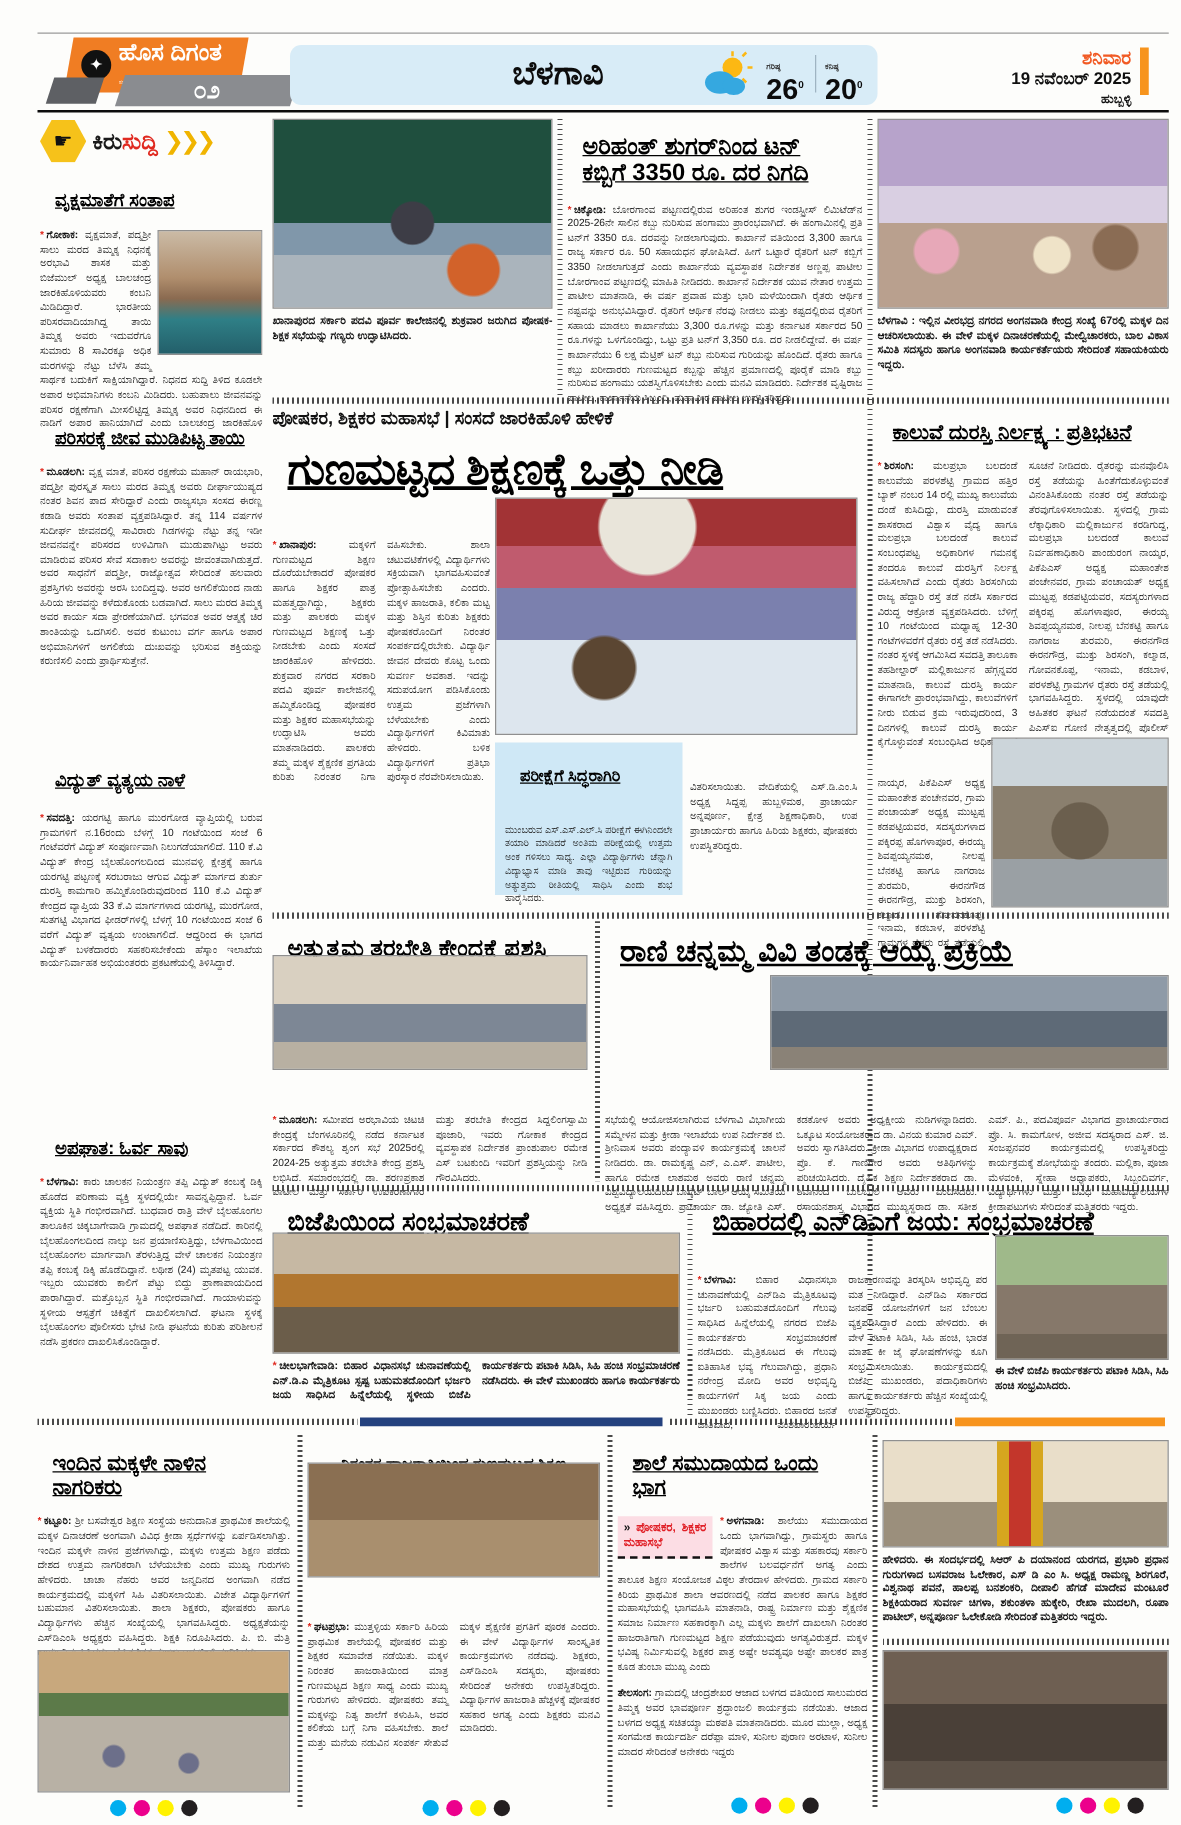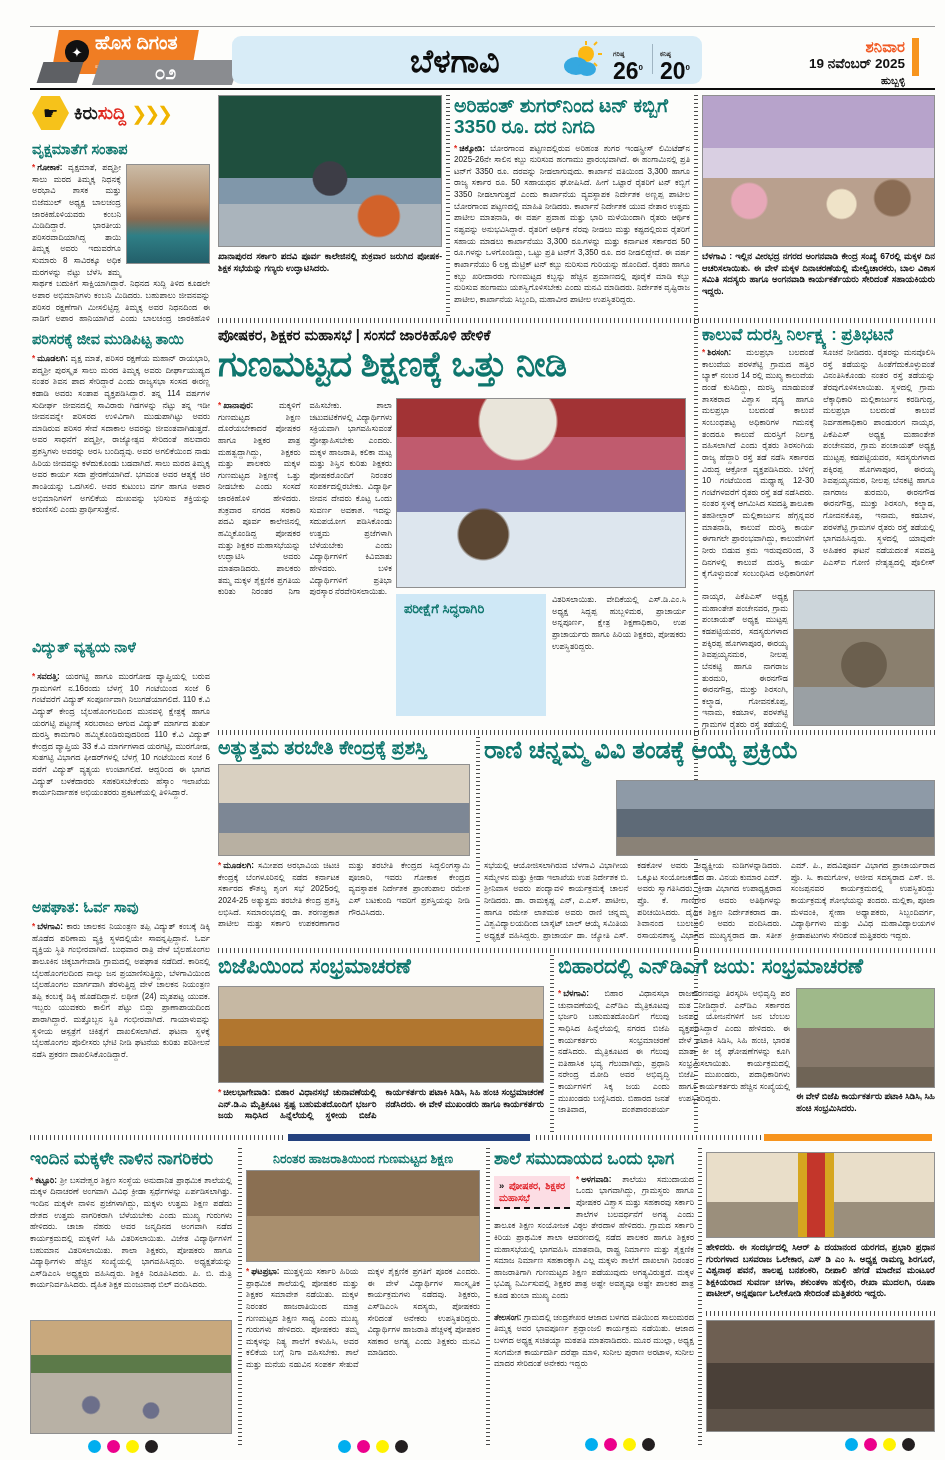--- a/index.html
+++ b/index.html
@@ -1,28 +1,28 @@
 <!DOCTYPE html>
 <html><head>
 <meta charset="utf-8">
 <style>
   html,body{margin:0;padding:0;background:#fff;}
   #page{position:relative;width:945px;height:1460px;background:#fdfdfb;overflow:hidden;
         font-family:"Liberation Sans","DejaVu Sans",sans-serif;color:#1a1a1a;}
   .abs{position:absolute;}
-  h1,h2,h3{margin:0;padding:0;color:#0f766e;}
+  h1,h2,h3{margin:12px;padding:0;color:#000000;text-decoration:underline;}
   .t14{font-size:14.5px;font-weight:900;line-height:1.1;}
   .t17{font-size:17px;font-weight:900;line-height:1.1;}
   .t19{font-size:19px;font-weight:900;line-height:1.12;}
   .t21{font-size:20.5px;font-weight:900;line-height:1.1;}
   .t24{font-size:24px;font-weight:900;line-height:1.05;}
   .t36{font-size:35px;font-weight:900;line-height:1.08;letter-spacing:-.5px;}
   .tc{text-align:left;}
   .kicker{font-size:14.5px;font-weight:900;color:#111;}
-  .body{font-size:8.2px;line-height:1.42;text-align:justify;color:#222;overflow:hidden;}
+  .body{font-size:8.2px;line-height:1.42;text-align:justify;color:#222;overflow:hidden;margin-top:30px;}
   .c2{columns:2;column-gap:9px;}
   .c3{columns:3;column-gap:9px;}
   .caption{font-size:8.6px;font-weight:700;line-height:1.35;text-align:justify;color:#111;overflow:hidden;}
   .dl{font-weight:900;color:#111;}
   .bullet{color:#e02a20;font-weight:900;margin-right:2px;}
   .photo{border:1px solid #8f8f8f;box-sizing:border-box;display:block;}
   .fr{float:right;margin:2px 0 3px 5px;}
   .vsep{width:4px;background:repeating-linear-gradient(180deg,#4a4a4a 0 1.4px,transparent 1.4px 4px);}
   .hsep{height:5px;background:repeating-linear-gradient(90deg,#4a4a4a 0 1.4px,transparent 1.4px 4px);}
   .bar{height:7px;}
@@ -64,21 +64,21 @@
   .ph-group{background:linear-gradient(180deg,#6e5f52 0 38%,#4a4038 38% 80%,#5d5248 80% 100%);}
   
   .mast{background:#f07d23;transform:skewX(-10deg);display:flex;align-items:center;gap:6px;padding:0 10px;box-sizing:border-box;}
   .mast .inner{transform:skewX(10deg);display:flex;align-items:center;gap:6px;}
   .logo{width:24px;height:24px;border-radius:50%;background:#111;color:#fff;display:flex;align-items:center;justify-content:center;font-size:13px;}
   .mastname{color:#fff;font-weight:900;font-size:19px;white-space:nowrap;}
   .masttag{color:#fff;font-size:4.5px;}
   .ribbon{background:#8a8c90;transform:skewX(-18deg);color:#fff;font-weight:900;font-size:19px;
           display:flex;align-items:center;justify-content:center;}
   .citystrip{background:#d8ecf7;border-radius:9px;}
-  .cityname{font-size:32px;font-weight:900;color:#0c0c0c;}
+  .cityname{font-size:26px;font-weight:900;color:#0c0c0c;}
   .wlab{font-size:6.5px;font-weight:700;color:#333;}
   .wval{font-size:23px;font-weight:900;color:#0c0c0c;line-height:1;}
   .wval sup{font-size:8px;}
   .day{color:#f15a24;font-weight:900;font-size:15px;}
   .hdate{color:#101010;font-weight:900;font-size:13.5px;}
   .hedition{color:#101010;font-weight:700;font-size:10px;}
 </style>
 </head>
 <body>
 
@@ -155,21 +155,21 @@
   </div>
 
   <div class="abs" style="left:32px;top:332px;width:178px">
     <h3 class="t14 tc">ಪರಿಸರಕ್ಕೆ ಜೀವ ಮುಡಿಪಿಟ್ಟ ತಾಯಿ</h3>
     <div class="body" style="height:248px;margin-top:5px">
       <span class="bullet">*</span><b class="dl">ಮೂಡಲಗಿ:</b>
       <span>ವೃಕ್ಷ ಮಾತೆ, ಪರಿಸರ ರಕ್ಷಣೆಯ ಮಹಾನ್ ರಾಯಭಾರಿ, ಪದ್ಮಶ್ರೀ ಪುರಸ್ಕೃತ ಸಾಲು ಮರದ ತಿಮ್ಮಕ್ಕ ಅವರು ದೀರ್ಘಾಯುಷ್ಯದ ನಂತರ ಶಿವನ ಪಾದ ಸೇರಿದ್ದಾರೆ ಎಂದು ರಾಜ್ಯಸಭಾ ಸಂಸದ ಈರಣ್ಣ ಕಡಾಡಿ ಅವರು ಸಂತಾಪ ವ್ಯಕ್ತಪಡಿಸಿದ್ದಾರೆ. ತನ್ನ 114 ವರ್ಷಗಳ ಸುದೀರ್ಘ ಜೀವನದಲ್ಲಿ ಸಾವಿರಾರು ಗಿಡಗಳನ್ನು ನೆಟ್ಟು ತನ್ನ ಇಡೀ ಜೀವನವನ್ನೇ ಪರಿಸರದ ಉಳಿವಿಗಾಗಿ ಮುಡುಪಾಗಿಟ್ಟು ಅವರು ಮಾಡಿರುವ ಪರಿಸರ ಸೇವೆ ಸದಾಕಾಲ ಅವರನ್ನು ಜೀವಂತವಾಗಿಡುತ್ತದೆ. ಅವರ ಸಾಧನೆಗೆ ಪದ್ಮಶ್ರೀ, ರಾಜ್ಯೋತ್ಸವ ಸೇರಿದಂತೆ ಹಲವಾರು ಪ್ರಶಸ್ತಿಗಳು ಅವರನ್ನು ಅರಸಿ ಬಂದಿದ್ದವು. ಅವರ ಅಗಲಿಕೆಯಿಂದ ನಾಡು ಹಿರಿಯ ಜೀವವನ್ನು ಕಳೆದುಕೊಂಡು ಬಡವಾಗಿದೆ. ಸಾಲು ಮರದ ತಿಮ್ಮಕ್ಕ ಅವರ ಕಾರ್ಯ ಸದಾ ಪ್ರೇರಣೆಯಾಗಿದೆ. ಭಗವಂತ ಅವರ ಆತ್ಮಕ್ಕೆ ಚಿರ ಶಾಂತಿಯನ್ನು ಒದಗಿಸಲಿ. ಅವರ ಕುಟುಂಬ ವರ್ಗ ಹಾಗೂ ಅಪಾರ ಅಭಿಮಾನಿಗಳಿಗೆ ಅಗಲಿಕೆಯ ದುಃಖವನ್ನು ಭರಿಸುವ ಶಕ್ತಿಯನ್ನು ಕರುಣಿಸಲಿ ಎಂದು ಪ್ರಾರ್ಥಿಸುತ್ತೇನೆ.</span>
     </div>
   </div>
 
-  <div class="abs" style="left:32px;top:640px;width:178px">
+  <div class="abs" style="left:32px;top:606px;width:178px">
     <h3 class="t14 tc">ವಿದ್ಯುತ್ ವ್ಯತ್ಯಯ ನಾಳೆ</h3>
     <div class="body" style="height:258px;margin-top:15px">
       <span class="bullet">*</span><b class="dl">ಸವದತ್ತಿ:</b>
       <span>ಯರಗಟ್ಟಿ ಹಾಗೂ ಮುರಗೋಡ ವ್ಯಾಪ್ತಿಯಲ್ಲಿ ಬರುವ ಗ್ರಾಮಗಳಿಗೆ ನ.16ರಂದು ಬೆಳಗ್ಗೆ 10 ಗಂಟೆಯಿಂದ ಸಂಜೆ 6 ಗಂಟೆವರೆಗೆ ವಿದ್ಯುತ್ ಸಂಪೂರ್ಣವಾಗಿ ನಿಲುಗಡೆಯಾಗಲಿದೆ. 110 ಕೆ.ವಿ ವಿದ್ಯುತ್ ಕೇಂದ್ರ ಬೈಲಹೊಂಗಲದಿಂದ ಮುನವಳ್ಳಿ ಕ್ಷೇತ್ರಕ್ಕೆ ಹಾಗೂ ಯರಗಟ್ಟಿ ಪಟ್ಟಣಕ್ಕೆ ಸರಬರಾಜು ಆಗುವ ವಿದ್ಯುತ್ ಮಾರ್ಗದ ತುರ್ತು ದುರಸ್ತಿ ಕಾಮಗಾರಿ ಹಮ್ಮಿಕೊಂಡಿರುವುದರಿಂದ 110 ಕೆ.ವಿ ವಿದ್ಯುತ್ ಕೇಂದ್ರದ ವ್ಯಾಪ್ತಿಯ 33 ಕೆ.ವಿ ಮಾರ್ಗಗಳಾದ ಯರಗಟ್ಟಿ, ಮುರಗೋಡ, ಸುತಗಟ್ಟಿ ವಿಭಾಗದ ಫೀಡರ್‌ಗಳಲ್ಲಿ ಬೆಳಗ್ಗೆ 10 ಗಂಟೆಯಿಂದ ಸಂಜೆ 6 ವರೆಗೆ ವಿದ್ಯುತ್ ವ್ಯತ್ಯಯ ಉಂಟಾಗಲಿದೆ. ಆದ್ದರಿಂದ ಈ ಭಾಗದ ವಿದ್ಯುತ್ ಬಳಕೆದಾರರು ಸಹಕರಿಸಬೇಕೆಂದು ಹೆಸ್ಕಾಂ ಇಲಾಖೆಯ ಕಾರ್ಯನಿರ್ವಾಹಕ ಅಭಿಯಂತರರು ಪ್ರಕಟಣೆಯಲ್ಲಿ ತಿಳಿಸಿದ್ದಾರೆ.</span>
     </div>
   </div>
 
   <div class="abs" style="left:32px;top:900px;width:178px">
     <h3 class="t14 tc">ಅಪಘಾತ: ಓರ್ವ ಸಾವು</h3>
     <div class="body" style="height:200px;margin-top:5px">
@@ -201,20 +201,21 @@
 
   <div class="abs body c2" style="left:218px;top:400px;width:174px;height:328px">
     <span class="bullet">*</span><b class="dl">ಖಾನಾಪುರ:</b>
     <span>ಮಕ್ಕಳಿಗೆ ಗುಣಮಟ್ಟದ ಶಿಕ್ಷಣ ದೊರೆಯಬೇಕಾದರೆ ಪೋಷಕರ ಹಾಗೂ ಶಿಕ್ಷಕರ ಪಾತ್ರ ಮಹತ್ವದ್ದಾಗಿದ್ದು, ಶಿಕ್ಷಕರು ಮತ್ತು ಪಾಲಕರು ಮಕ್ಕಳ ಗುಣಮಟ್ಟದ ಶಿಕ್ಷಣಕ್ಕೆ ಒತ್ತು ನೀಡಬೇಕು ಎಂದು ಸಂಸದೆ ಜಾರಕಿಹೊಳಿ ಹೇಳಿದರು. ಶುಕ್ರವಾರ ನಗರದ ಸರಕಾರಿ ಪದವಿ ಪೂರ್ವ ಕಾಲೇಜಿನಲ್ಲಿ ಹಮ್ಮಿಕೊಂಡಿದ್ದ ಪೋಷಕರ ಮತ್ತು ಶಿಕ್ಷಕರ ಮಹಾಸಭೆಯನ್ನು ಉದ್ಘಾಟಿಸಿ ಅವರು ಮಾತನಾಡಿದರು. ಪಾಲಕರು ತಮ್ಮ ಮಕ್ಕಳ ಶೈಕ್ಷಣಿಕ ಪ್ರಗತಿಯ ಕುರಿತು ನಿರಂತರ ನಿಗಾ ವಹಿಸಬೇಕು. ಶಾಲಾ ಚಟುವಟಿಕೆಗಳಲ್ಲಿ ವಿದ್ಯಾರ್ಥಿಗಳು ಸಕ್ರಿಯವಾಗಿ ಭಾಗವಹಿಸುವಂತೆ ಪ್ರೋತ್ಸಾಹಿಸಬೇಕು ಎಂದರು. ಮಕ್ಕಳ ಹಾಜರಾತಿ, ಕಲಿಕಾ ಮಟ್ಟ ಮತ್ತು ಶಿಸ್ತಿನ ಕುರಿತು ಶಿಕ್ಷಕರು ಪೋಷಕರೊಂದಿಗೆ ನಿರಂತರ ಸಂಪರ್ಕದಲ್ಲಿರಬೇಕು. ವಿದ್ಯಾರ್ಥಿ ಜೀವನ ದೇವರು ಕೊಟ್ಟ ಒಂದು ಸುವರ್ಣ ಅವಕಾಶ. ಇದನ್ನು ಸದುಪಯೋಗ ಪಡಿಸಿಕೊಂಡು ಉತ್ತಮ ಪ್ರಜೆಗಳಾಗಿ ಬೆಳೆಯಬೇಕು ಎಂದು ವಿದ್ಯಾರ್ಥಿಗಳಿಗೆ ಕಿವಿಮಾತು ಹೇಳಿದರು. ಬಳಿಕ ವಿದ್ಯಾರ್ಥಿಗಳಿಗೆ ಪ್ರತಿಭಾ ಪುರಸ್ಕಾರ ನೆರವೇರಿಸಲಾಯಿತು.</span>
   </div>
 
   <div class="abs photo ph-stage" style="left:396px;top:398px;width:290px;height:190px"></div>
 
   <div class="abs inset" style="left:396px;top:594px;width:150px;height:122px">
     <h3>ಪರೀಕ್ಷೆಗೆ ಸಿದ್ಧರಾಗಿರಿ</h3>
+    <div class="body" style="height:86px">ಮುಂಬರುವ ಎಸ್.ಎಸ್.ಎಲ್.ಸಿ ಪರೀಕ್ಷೆಗೆ ಈಗಿನಿಂದಲೇ ತಯಾರಿ ಮಾಡಿದರೆ ಅಂತಿಮ ಪರೀಕ್ಷೆಯಲ್ಲಿ ಉತ್ತಮ ಅಂಕ ಗಳಿಸಲು ಸಾಧ್ಯ. ಎಲ್ಲಾ ವಿದ್ಯಾರ್ಥಿಗಳು ಚೆನ್ನಾಗಿ ವಿದ್ಯಾಭ್ಯಾಸ ಮಾಡಿ ತಾವು ಇಟ್ಟಿರುವ ಗುರಿಯನ್ನು ಅತ್ಯುತ್ತಮ ರೀತಿಯಲ್ಲಿ ಸಾಧಿಸಿ ಎಂದು ಶುಭ ಹಾರೈಸಿದರು.</div>
   </div>
 
   <div class="abs body" style="left:552px;top:594px;width:134px;height:132px">ವಿತರಿಸಲಾಯಿತು. ವೇದಿಕೆಯಲ್ಲಿ ಎಸ್.ಡಿ.ಎಂ.ಸಿ ಅಧ್ಯಕ್ಷ ಸಿದ್ದಪ್ಪ ಹುಬ್ಬಳಿಮಠ, ಪ್ರಾಚಾರ್ಯ ಅನ್ನಪೂರ್ಣ, ಕ್ಷೇತ್ರ ಶಿಕ್ಷಣಾಧಿಕಾರಿ, ಉಪ ಪ್ರಾಚಾರ್ಯರು ಹಾಗೂ ಹಿರಿಯ ಶಿಕ್ಷಕರು, ಪೋಷಕರು ಉಪಸ್ಥಿತರಿದ್ದರು.</div>
 
   <div class="abs vsep" style="left:694px;top:95px;height:1038px"></div>
 
   <div class="abs" style="left:702px;top:325px;width:233px">
     <h2 style="font-size:16.5px;font-weight:900;line-height:1.1">ಕಾಲುವೆ ದುರಸ್ತಿ ನಿರ್ಲಕ್ಷ್ಯ : ಪ್ರತಿಭಟನೆ</h2>
     <div class="body c2" style="height:236px;margin-top:4px">
       <span class="bullet">*</span><b class="dl">ಶಿರಸಂಗಿ:</b>

